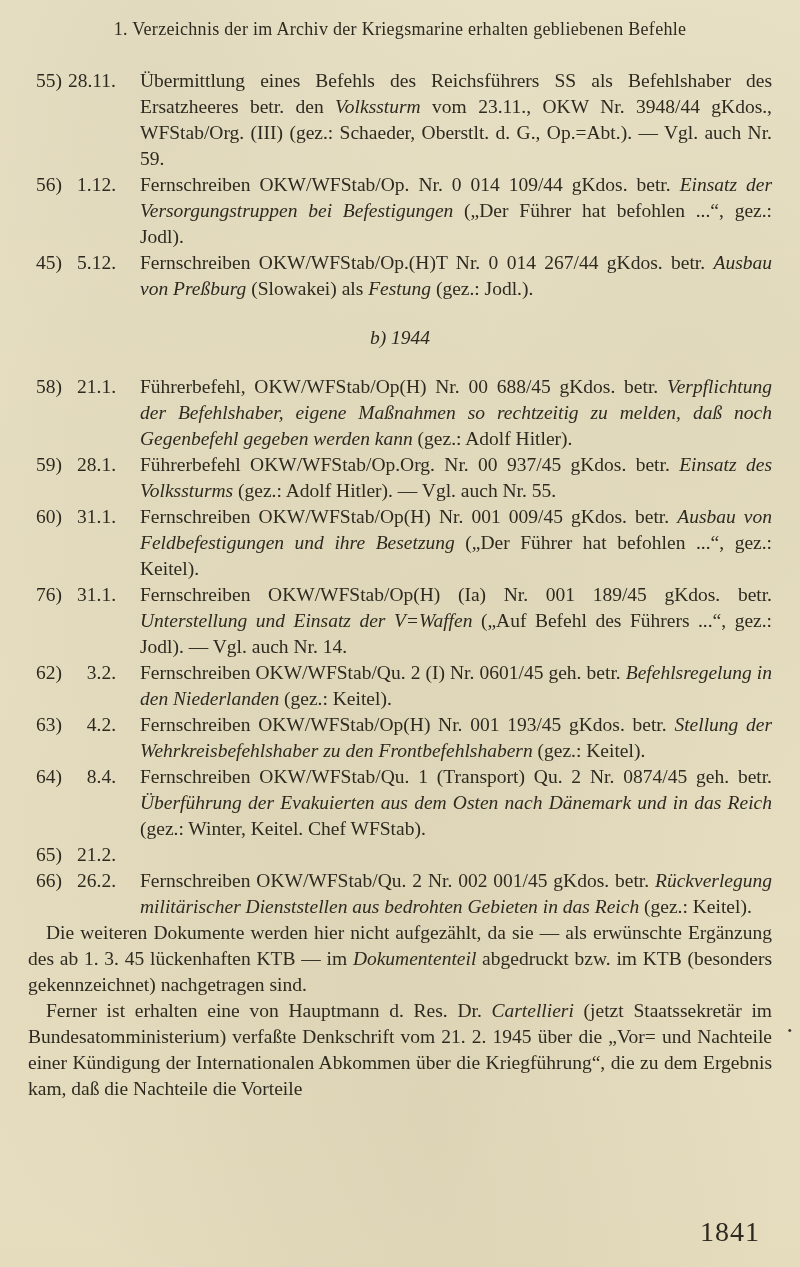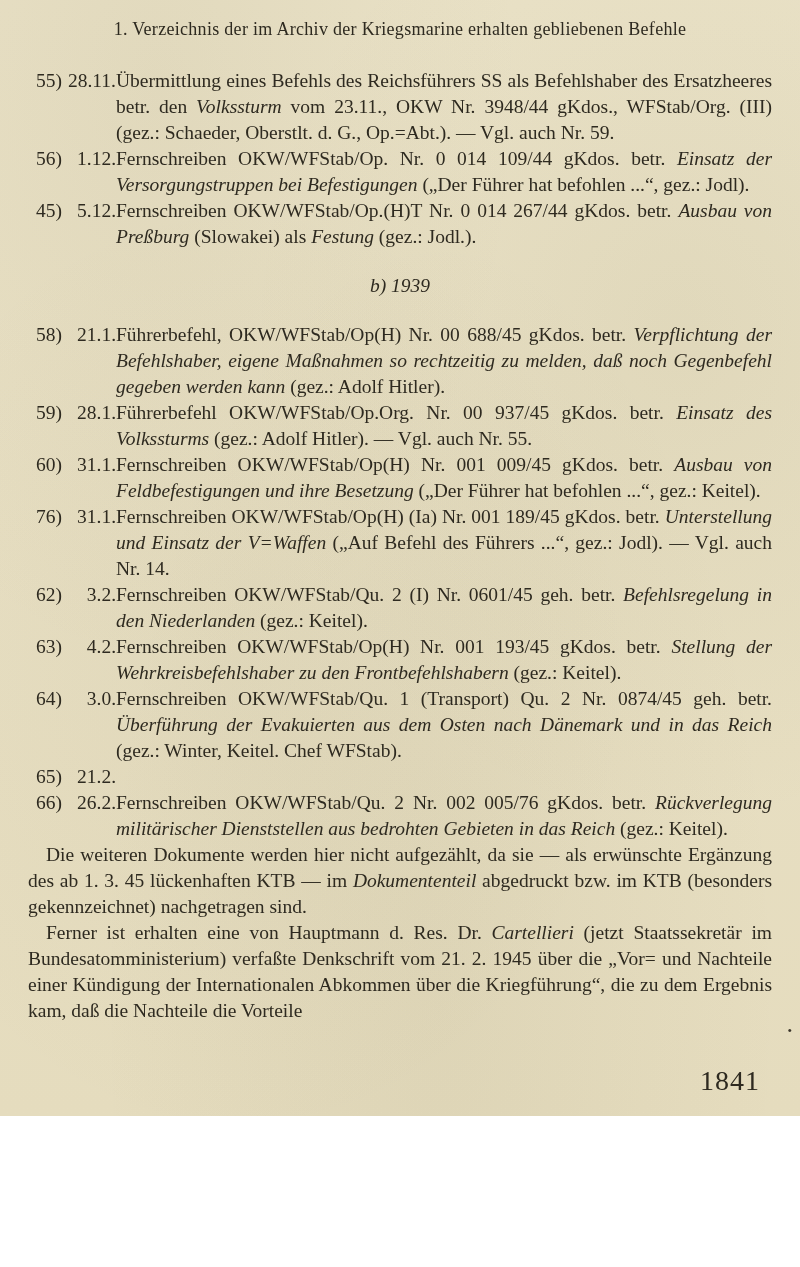--- a/index.html
+++ b/index.html
@@ -2,21 +2,21 @@
 <html lang="de"><head>
 <meta charset="utf-8">
 <title>Buchseite</title>
 <style>
   * { margin: 0; padding: 0; box-sizing: border-box; }
   html, body { width: 800px; }
   body { font-family: "Liberation Serif", serif; }
   .page {
     position: relative;
     width: 800px;
-    height: 1116px;
+    height: 1267px;
     overflow: hidden;
     padding: 16px 28px 0 28px;
     color: #2e2a20;
     font-size: 19.5px;
     line-height: 26px;
     background-color: #e8dfc3;
     background-image:
       radial-gradient(ellipse at 20% 8%,  rgba(120,110,70,0.08), transparent 40%),
       radial-gradient(ellipse at 85% 30%, rgba(115,108,62,0.07), transparent 45%),
       radial-gradient(ellipse at 30% 60%, rgba(110,100,60,0.05), transparent 50%),
@@ -27,21 +27,21 @@
     text-align: center;
     font-size: 18px;
     letter-spacing: 0.3px;
     margin-bottom: 26px;
     white-space: nowrap;
   }
   .entries { width: 100%; }
   .entry { display: flex; }
   .num  { flex: 0 0 36px; padding-left: 8px; white-space: nowrap; }
   .date { flex: 0 0 52px; text-align: right; white-space: nowrap; }
-  .body-text { flex: 1; text-align: justify; }
+  .body-text { flex: 1; margin-left: 24px; text-align: justify; }
   .it { font-style: italic; }
   .section-heading {
     text-align: center;
     font-style: italic;
     margin: 23px 0 23px 0;
   }
   .para { text-align: justify; text-indent: 18px; }
   .margin-dot {
     position: absolute;
     top: 1018px;
@@ -75,21 +75,21 @@
       <span class="date">1.12.</span>
       <span class="body-text"><span>Fernschreiben OKW/WFStab/Op. Nr. 0 014 109/44 gKdos. betr. </span><span class="it">Einsatz der Versorgungstruppen bei Befestigungen</span><span> („Der Führer hat befohlen ...“, gez.: Jodl).</span></span>
     </div>
     <div class="entry">
       <span class="num">45)</span>
       <span class="date">5.12.</span>
       <span class="body-text"><span>Fernschreiben OKW/WFStab/Op.(H)T Nr. 0 014 267/44 gKdos. betr. </span><span class="it">Ausbau von Preßburg</span><span> (Slowakei) als </span><span class="it">Festung</span><span> (gez.: Jodl.).</span></span>
     </div>
   </div>
 
-  <div class="section-heading">b) 1939</div>
+  <div class="section-heading">b) 1944</div>
 
   <div class="entries">
     <div class="entry">
       <span class="num">58)</span>
       <span class="date">21.1.</span>
       <span class="body-text"><span>Führerbefehl, OKW/WFStab/Op(H) Nr. 00 688/45 gKdos. betr. </span><span class="it">Verpflichtung der Befehlshaber, eigene Maßnahmen so rechtzeitig zu melden, daß noch Gegenbefehl gegeben werden kann</span><span> (gez.: Adolf Hitler).</span></span>
     </div>
     <div class="entry">
       <span class="num">59)</span>
       <span class="date">28.1.</span>
@@ -110,31 +110,31 @@
       <span class="date">3.2.</span>
       <span class="body-text"><span>Fernschreiben OKW/WFStab/Qu. 2 (I) Nr. 0601/45 geh. betr. </span><span class="it">Befehlsregelung in den Niederlanden</span><span> (gez.: Keitel).</span></span>
     </div>
     <div class="entry">
       <span class="num">63)</span>
       <span class="date">4.2.</span>
       <span class="body-text"><span>Fernschreiben OKW/WFStab/Op(H) Nr. 001 193/45 gKdos. betr. </span><span class="it">Stellung der Wehrkreisbefehlshaber zu den Frontbefehlshabern</span><span> (gez.: Keitel).</span></span>
     </div>
     <div class="entry">
       <span class="num">64)</span>
-      <span class="date">3.0.</span>
+      <span class="date">8.4.</span>
       <span class="body-text"><span>Fernschreiben OKW/WFStab/Qu. 1 (Transport) Qu. 2 Nr. 0874/45 geh. betr. </span><span class="it">Überführung der Evakuierten aus dem Osten nach Dänemark und in das Reich</span><span> (gez.: Winter, Keitel. Chef WFStab).</span></span>
     </div>
     <div class="entry">
       <span class="num">65)</span>
       <span class="date">21.2.</span>
     </div>
     <div class="entry">
       <span class="num">66)</span>
       <span class="date">26.2.</span>
-      <span class="body-text"><span>Fernschreiben OKW/WFStab/Qu. 2 Nr. 002 005/76 gKdos. betr. </span><span class="it">Rückverlegung militärischer Dienststellen aus bedrohten Gebieten in das Reich</span><span> (gez.: Keitel).</span></span>
+      <span class="body-text"><span>Fernschreiben OKW/WFStab/Qu. 2 Nr. 002 001/45 gKdos. betr. </span><span class="it">Rückverlegung militärischer Dienststellen aus bedrohten Gebieten in das Reich</span><span> (gez.: Keitel).</span></span>
     </div>
   </div>
 
   <p class="para"><span>Die weiteren Dokumente werden hier nicht aufgezählt, da sie — als erwünschte Ergänzung des ab 1. 3. 45 lückenhaften KTB — im </span><span class="it">Dokumententeil</span><span> abgedruckt bzw. im KTB (besonders gekennzeichnet) nachgetragen sind.</span></p>
   <p class="para"><span>Ferner ist erhalten eine von Hauptmann d. Res. Dr. </span><span class="it">Cartellieri</span><span> (jetzt Staatssekretär im Bundesatomministerium) verfaßte Denkschrift vom 21. 2. 1945 über die „Vor= und Nachteile einer Kündigung der Internationalen Abkommen über die Kriegführung“, die zu dem Ergebnis kam, daß die Nachteile die Vorteile</span></p>
 
   <span class="margin-dot">•</span>
 
   <div class="page-number">1841</div>
 

